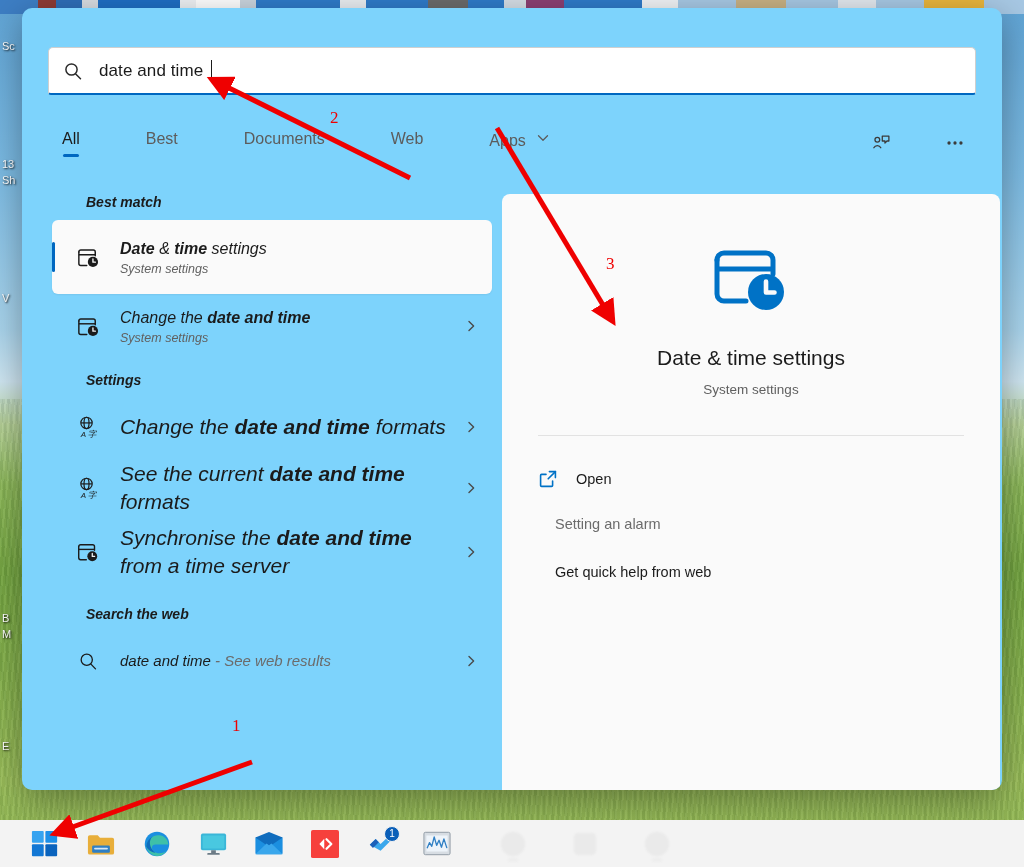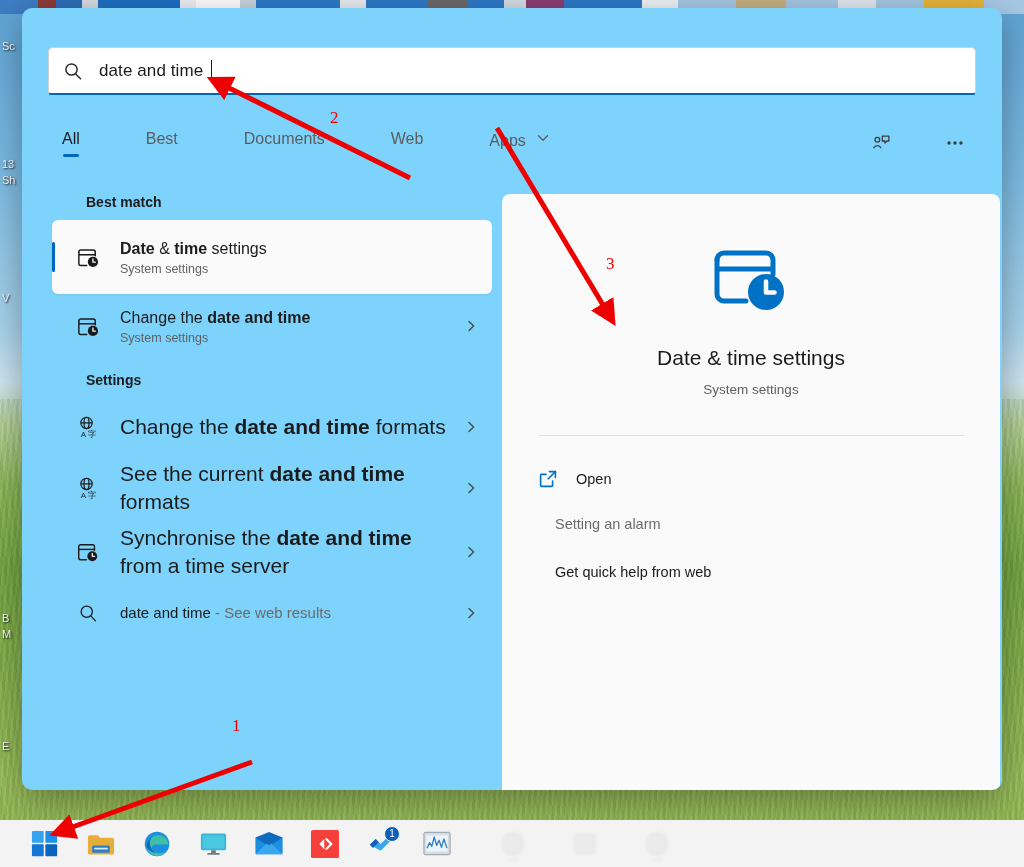--- a/index.html
+++ b/index.html
@@ -157,20 +157,21 @@
     border-radius: 4px;
   }
 
   
   .results {
     position: absolute;
     left: 30px;
     top: 178px;
     width: 440px;
     bottom: 4px;
+    font-style: italic;
   }
   .section-title {
     font-size: 14px;
     font-weight: bold;
     color: #1b1b1b;
     margin: 8px 0 10px 34px;
   }
   .section-title.tight { margin-top: 14px; }
 
   .row {
@@ -518,20 +519,21 @@
         <span class="row-text">
           <span class="row-title">Synchronise the <b>date and time</b><br>from a time server</span>
         </span>
         <span class="row-chev">
           <svg viewBox="0 0 14 14" width="14" height="14" fill="none" stroke="#4a4a4a" stroke-width="1.4">
             <polyline points="5,2.5 9.6,7 5,11.5" stroke-linecap="round" stroke-linejoin="round"></polyline>
           </svg>
         </span>
       </div>
 
+      <div class="section-title tight" style="margin-top:22px">Search the web</div>
 
       <div class="row">
         <span class="row-icon">
           <svg viewBox="0 0 24 24" width="21" height="21" fill="none" stroke="#1b1b1b" stroke-width="1.5">
             <circle cx="10" cy="10" r="6.4"></circle>
             <line x1="14.8" y1="15" x2="20" y2="20.4" stroke-linecap="round"></line>
           </svg>
         </span>
         <span class="row-text">
           <span class="web-q">date and time</span><span class="web-sep"> - See web results</span>

